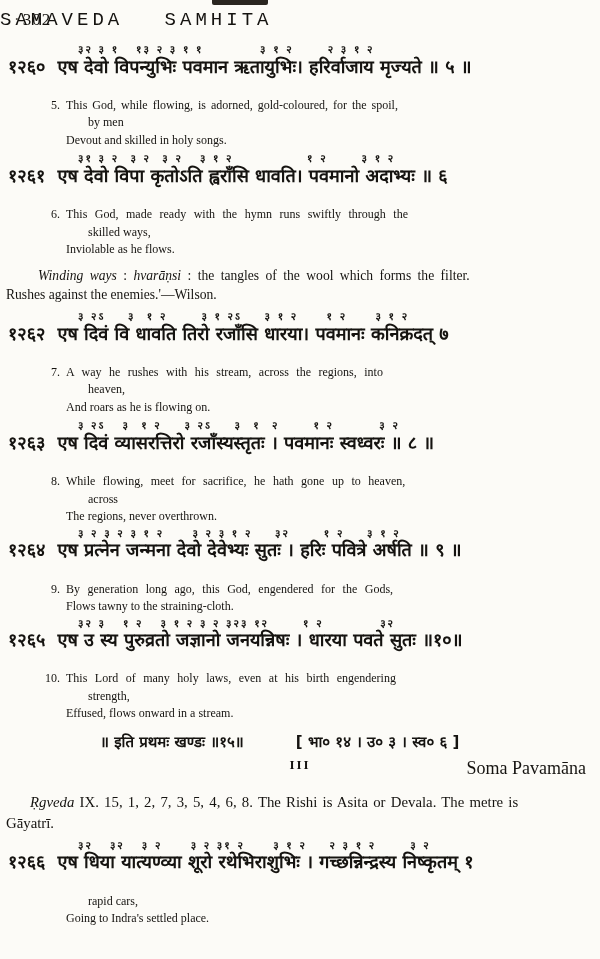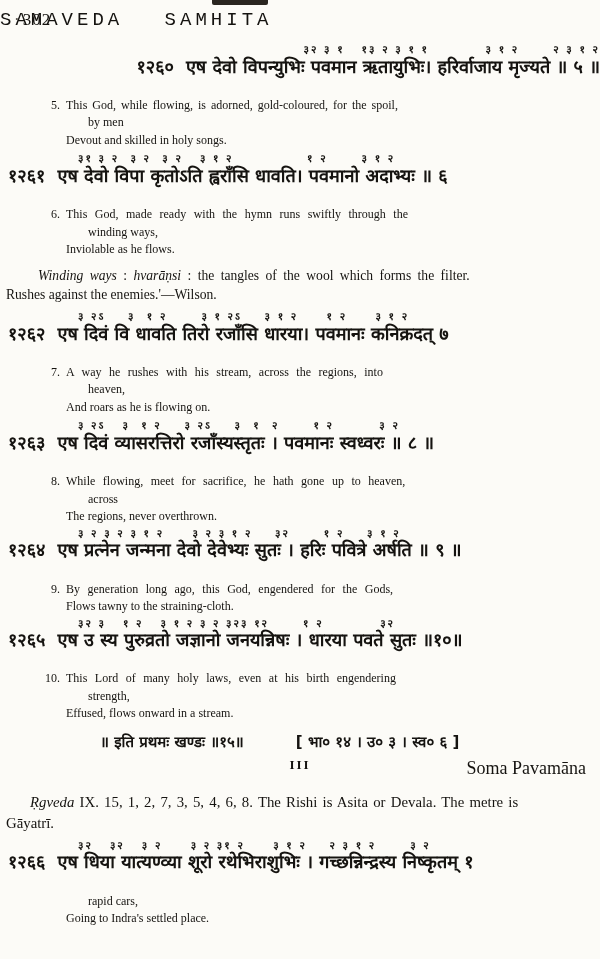--- a/index.html
+++ b/index.html
@@ -66,21 +66,21 @@
   .section-row{position:relative;height:26px;margin-top:6px;}
   .section-numeral{
     position:absolute;left:0;right:0;text-align:center;
     font-size:13px;font-weight:bold;letter-spacing:2px;
   }
   .section-name{position:absolute;right:14px;top:1px;font-size:18px;margin-left:17px;}
   
   .rgnote{font-size:14.8px;line-height:1.42;margin-top:9px;}
   .rv-line1{margin:0;padding-left:30px;white-space:nowrap;word-spacing:1.5px;}
   .rv-line2{margin:0;padding-left:6px;}
-  .mt2{margin-top:2px;} .mt4{margin-top:4px;} .mt6{margin-top:6px;} .mt8{margin-top:8px;text-align:right;}
+  .mt2{margin-top:2px;} .mt4{margin-top:4px;} .mt6{margin-top:6px;} .mt8{margin-top:8px;}
   i{font-style:italic;}
 </style>
 </head>
 <body>
 
 <div class="page">
   <div class="scan-bar-top"></div>
 
   <div class="header">
     <span class="page-num">302</span>
@@ -98,21 +98,21 @@
     <div class="t-line t-cont-a">Devout and skilled in holy songs.</div>
   </div>
 
   <div class="verse mt4">
     <div class="svara">३१ ३ २  ३ २  ३ २   ३ १ २             १ २      ३ १ २</div>
     <div class="mantra"><span class="v-num">१२६१</span><span>एष देवो विपा कृतोऽति ह्वराँसि धावति। पवमानो अदाभ्यः ॥ ६</span></div>
   </div>
 
   <div class="trans">
     <div class="t-line t-first wsp4"><span class="t-num">6.</span><span>This God, made ready with the hymn runs swiftly  through  the</span></div>
-    <div class="t-line t-cont-b">winding ways,</div>
+    <div class="t-line t-cont-b">skilled ways,</div>
     <div class="t-line t-cont-a">Inviolable as he flows.</div>
   </div>
 
   <div class="footnote">
     <div class="fn-line1"><i>Winding ways</i><span> : </span><i>hvarāṇsi</i><span> : the tangles of the wool  which forms the filter.</span></div>
     <div class="fn-line2">Rushes against the enemies.'—Wilson.</div>
   </div>
 
   <div class="verse mt6">
     <div class="svara">३ २ऽ    ३  १ २      ३ १ २ऽ    ३ १ २     १ २     ३ १ २</div>

